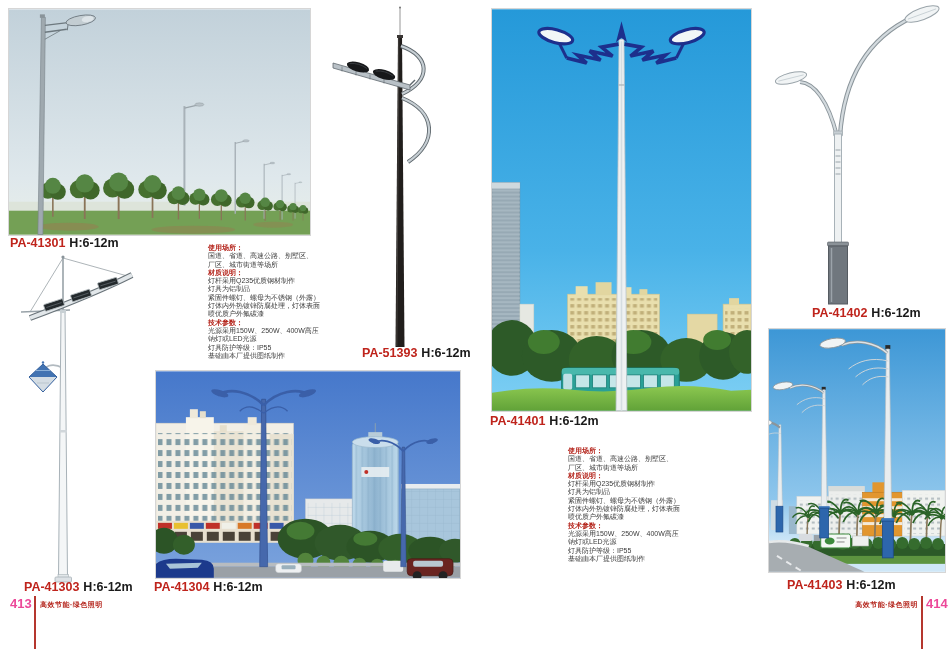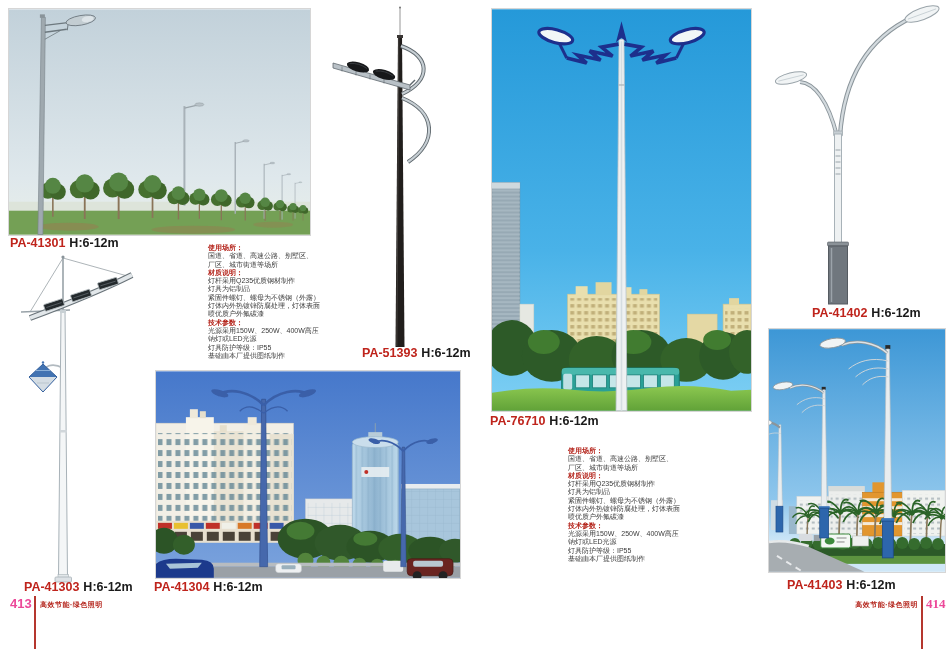--- a/index.html
+++ b/index.html
@@ -391,21 +391,21 @@
     <g id="eArmR">
       <path d="M133,35 l17,3 l-11,9 l23,-5 l-11,9 l23,-5 l-9,8 l20,-5" stroke="#1d2f8c" stroke-width="3.6" fill="none"></path>
       <line x1="185" y1="49" x2="193" y2="33" stroke="#1d2f8c" stroke-width="3"></line>
       <ellipse cx="196" cy="27" rx="17.5" ry="6.5" fill="#f2f6f7" stroke="#1d2f8c" stroke-width="3.2" transform="rotate(-15 196 27)"></ellipse>
     </g>
     <use href="#eArmR" transform="translate(260,0) scale(-1,1)"></use>
   </g>
 </svg>
 </div>
 <div class="plabel" style="left:490px;top:414px;">
-  <span class="code">PA-76710</span><span class="ht">H:6-12m</span>
+  <span class="code">PA-41401</span><span class="ht">H:6-12m</span>
 </div>
 
 <div class="specs" style="left:568px;top:447px;">
   <div class="t">使用场所：</div>
   <div>国道、省道、高速公路、别墅区、</div>
   <div>厂区、城市街道等场所</div>
   <div class="t">材质说明：</div>
   <div>灯杆采用Q235优质钢材制作</div>
   <div>灯具为铝制品</div>
   <div>紧固件螺钉、螺母为不锈钢（外露）</div>
@@ -573,13 +573,13 @@
     <path d="M8,228 L34,244" stroke="#e8eaec" stroke-width="2" stroke-dasharray="6 5" fill="none"></path>
   </g>
 </svg>
 </div>
 <div class="plabel" style="left:764px;top:578px;padding-left:23px;">
   <span class="code">PA-41403</span><span class="ht">H:6-12m</span>
 </div>
 
 <div class="slogan" style="right:32px;top:600px;">高效节能·绿色照明</div>
 <div class="redline" style="left:921px;top:596px;"></div>
-<div class="pageno" style="left:926px;top:596px;font-family:Liberation Serif, serif;">414</div>
+<div class="pageno" style="left:926px;top:596px;">414</div>
 
 </body></html>

